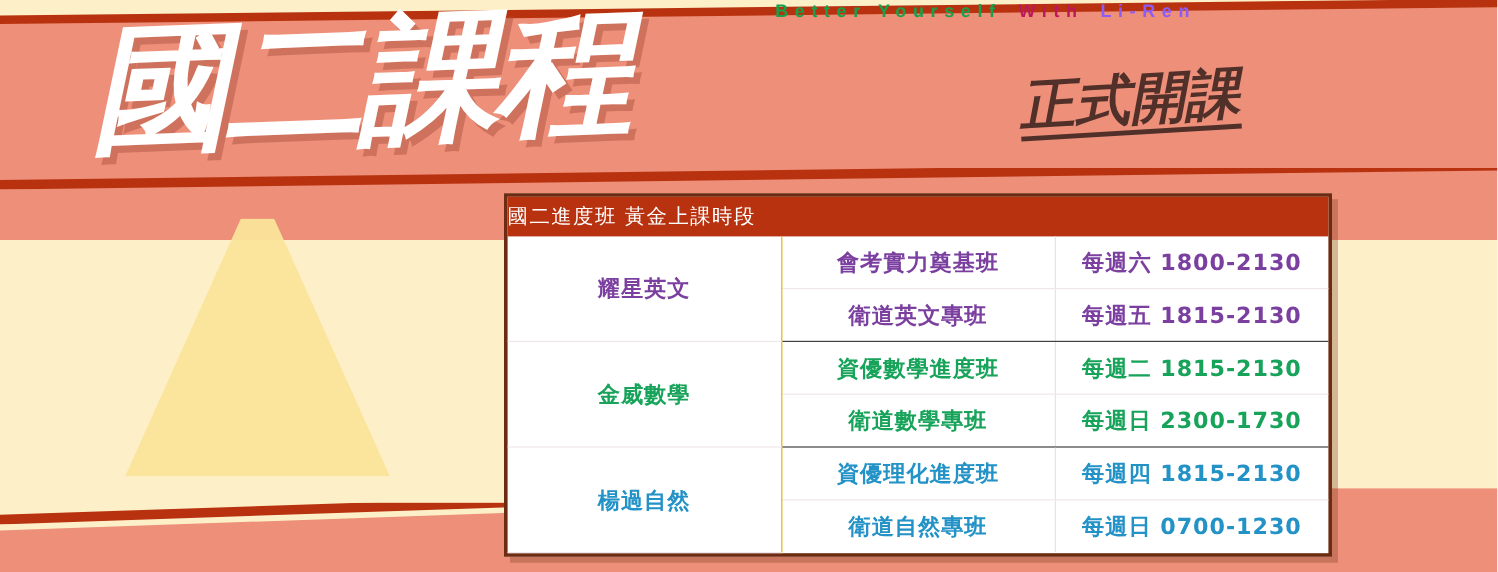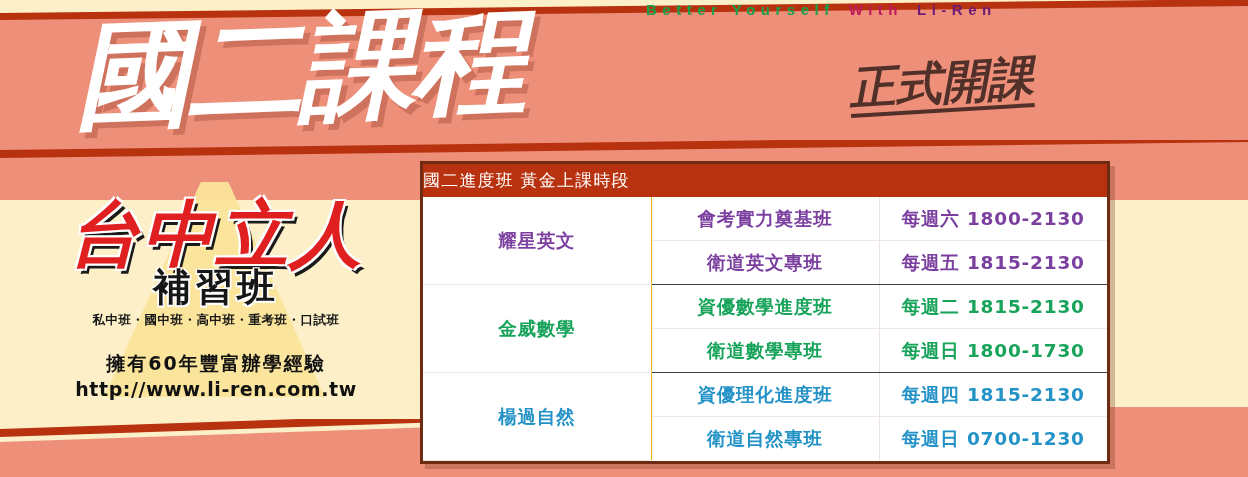--- a/index.html
+++ b/index.html
@@ -131,21 +131,21 @@
     top: 1px;
     font-size: 15px;
     font-weight: 700;
     letter-spacing: 5.5px;
     white-space: nowrap;
     line-height: 18px;
     z-index: 6;
   }
   .tagline .tg-green { color: #18a04a; }
   .tagline .tg-black { color: #be185d; margin-top: 16px; }
-  .tagline .tg-white { color: #701a75; }
+  .tagline .tg-white { color: #8b5cf6; }
   .tagline span { margin-right: 14px; text-align: right; }
 
   
   .logo-wrap {
     position: absolute;
     left: 36px;
     top: 198px;
     width: 360px;
     text-align: center;
     z-index: 5;
@@ -269,27 +269,20 @@
     <div class="sunburst"></div>
   </div>
 
   <div class="tagline">
     <span class="tg-green">Better Yourself</span><span class="tg-black">With</span><span class="tg-white">Li-Ren</span>
   </div>
 
   <div class="headline">國二課程</div>
   <div class="subhead">正式開課</div>
 
-  <div class="logo-wrap">
-    <div class="logo-main">台中立人</div>
-    <div class="logo-sub">補習班</div>
-    <div class="logo-classes">私中班・國中班・高中班・重考班・口試班</div>
-    <div class="logo-exp">擁有60年豐富辦學經驗</div>
-    <div class="logo-url">http://www.li-ren.com.tw</div>
-  </div>
 
   <div class="table-box">
     <table class="sched">
       <thead>
         <tr>
           <th class="head" colspan="3">國二進度班 黃金上課時段</th>
         </tr>
       </thead>
       <tbody>
 
@@ -303,21 +296,21 @@
           <td class="time c-purple">每週五 1815-2130</td>
         </tr>
 
         <tr>
           <td class="subject c-green" rowspan="2">金威數學</td>
           <td class="course c-green">資優數學進度班</td>
           <td class="time c-green">每週二 1815-2130</td>
         </tr>
         <tr class="group-end">
           <td class="course c-green">衛道數學專班</td>
-          <td class="time c-green">每週日 1800-1730</td>
+          <td class="time c-green">每週日 2300-1730</td>
         </tr>
 
         <tr>
           <td class="subject c-blue" rowspan="2">楊過自然</td>
           <td class="course c-blue">資優理化進度班</td>
           <td class="time c-blue">每週四 1815-2130</td>
         </tr>
         <tr>
           <td class="course c-blue">衛道自然專班</td>
           <td class="time c-blue">每週日 0700-1230</td>

